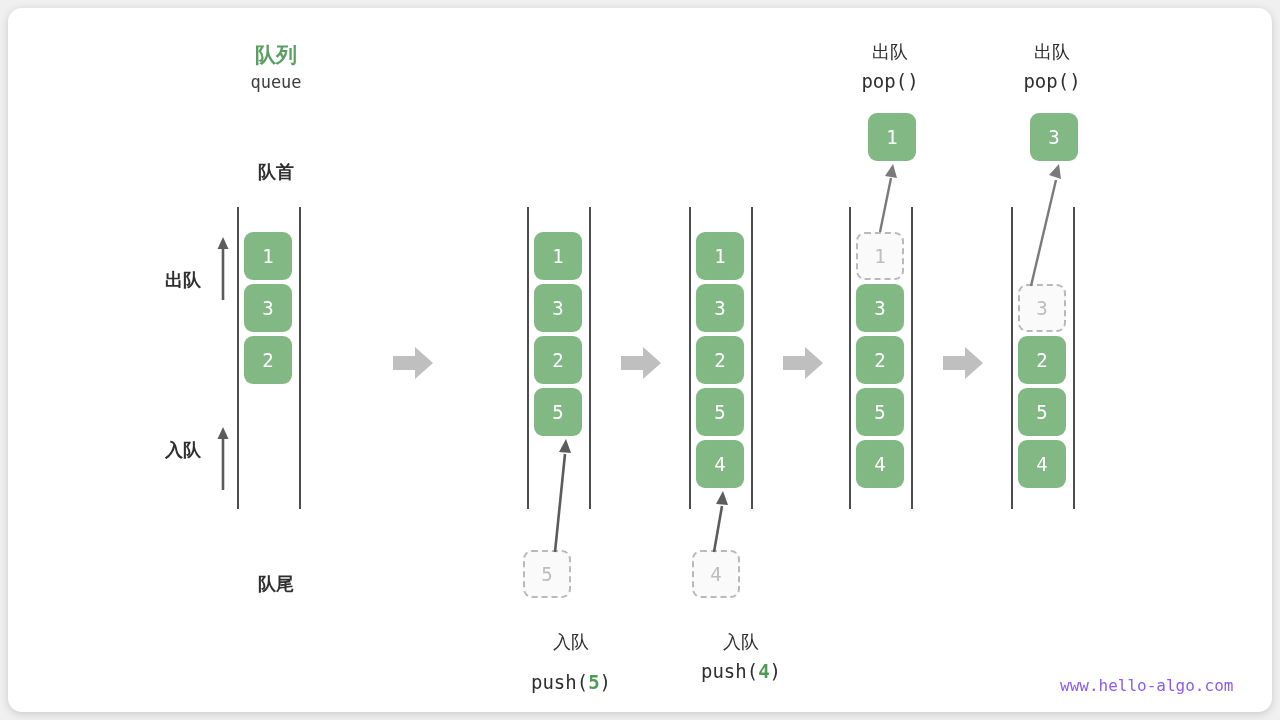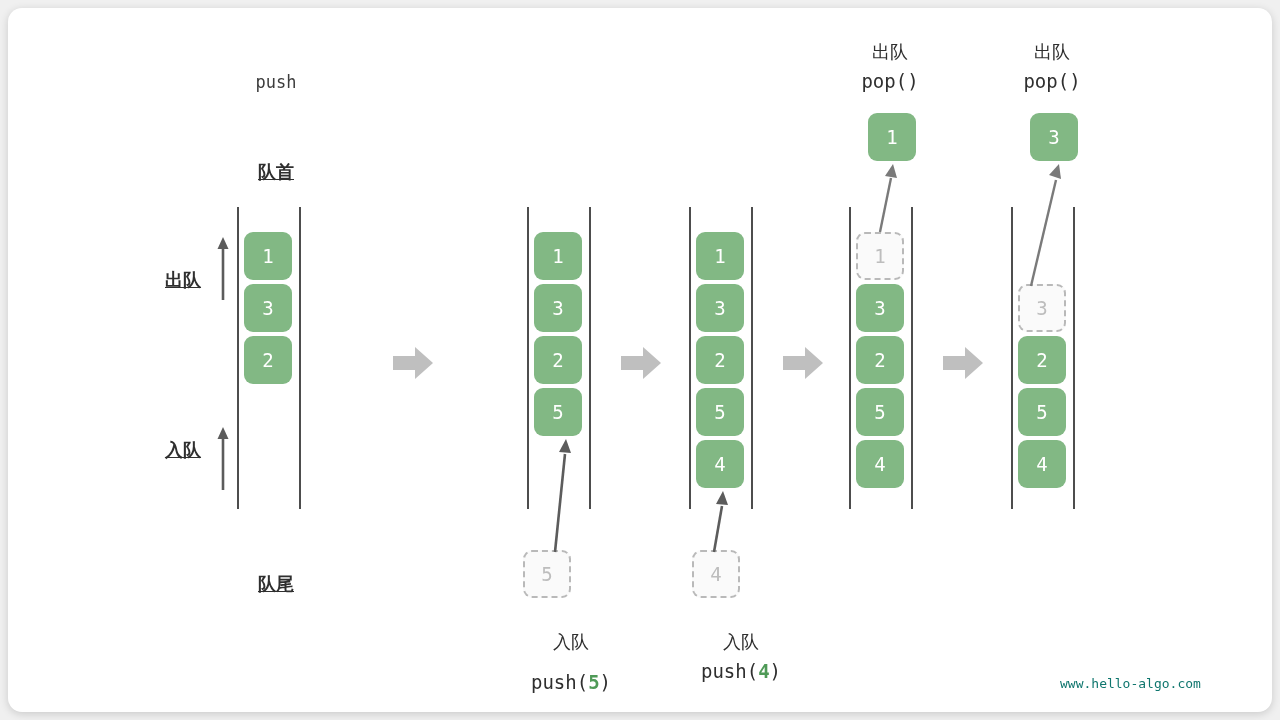--- a/index.html
+++ b/index.html
@@ -48,21 +48,20 @@
     color: #3d3d3d;
     text-align: center;
     white-space: nowrap;
   }
   .label-bold {
     font-size: 18px;
     font-weight: bold;
     color: #2f2f2f;
     text-align: center;
     white-space: nowrap;
-    text-decoration: underline;
   }
   .op-cn {
     font-size: 18px;
     color: #2f2f2f;
     text-align: center;
     white-space: nowrap;
   }
   .op-code {
     font-family: "DejaVu Sans Mono", "Liberation Mono", monospace;
     font-size: 19px;
@@ -107,32 +106,33 @@
     height: 36px;
   }
 
   
   .thin-arrow { position: absolute; }
 
   
   .watermark {
     position: absolute;
     font-family: "DejaVu Sans Mono", "Liberation Mono", monospace;
-    font-size: 13px;
-    color: #0f766e;
+    font-size: 16px;
+    color: #8b5cf6;
     white-space: nowrap;
   }
 </style>
 </head>
 <body>
 
 <div id="card">
   <div class="stage">
 
-    <div class="abs title-en" style="left:198px; top:64px; width:140px;">push</div>
+    <div class="abs title-cn" style="left:198px; top:33px; width:140px;">队列</div>
+    <div class="abs title-en" style="left:198px; top:64px; width:140px;">queue</div>
 
     <div class="abs label-bold" style="left:198px; top:152px; width:140px;">队首</div>
     <div class="abs label-bold" style="left:198px; top:535px; width:140px;margin-top:29px;">队尾</div>
 
     <div class="abs label-bold" style="left:135px; top:260px; width:80px;">出队</div>
     <div class="abs label-bold" style="left:135px; top:430px; width:80px;">入队</div>
 
     <svg class="thin-arrow" style="left:202px; top:228px;" width="26" height="66">
       <line x1="13" y1="64" x2="13" y2="10" stroke="#5c5c5c" stroke-width="2.6"></line>
       <polygon points="13,1 7.5,13 18.5,13" fill="#5c5c5c"></polygon>

